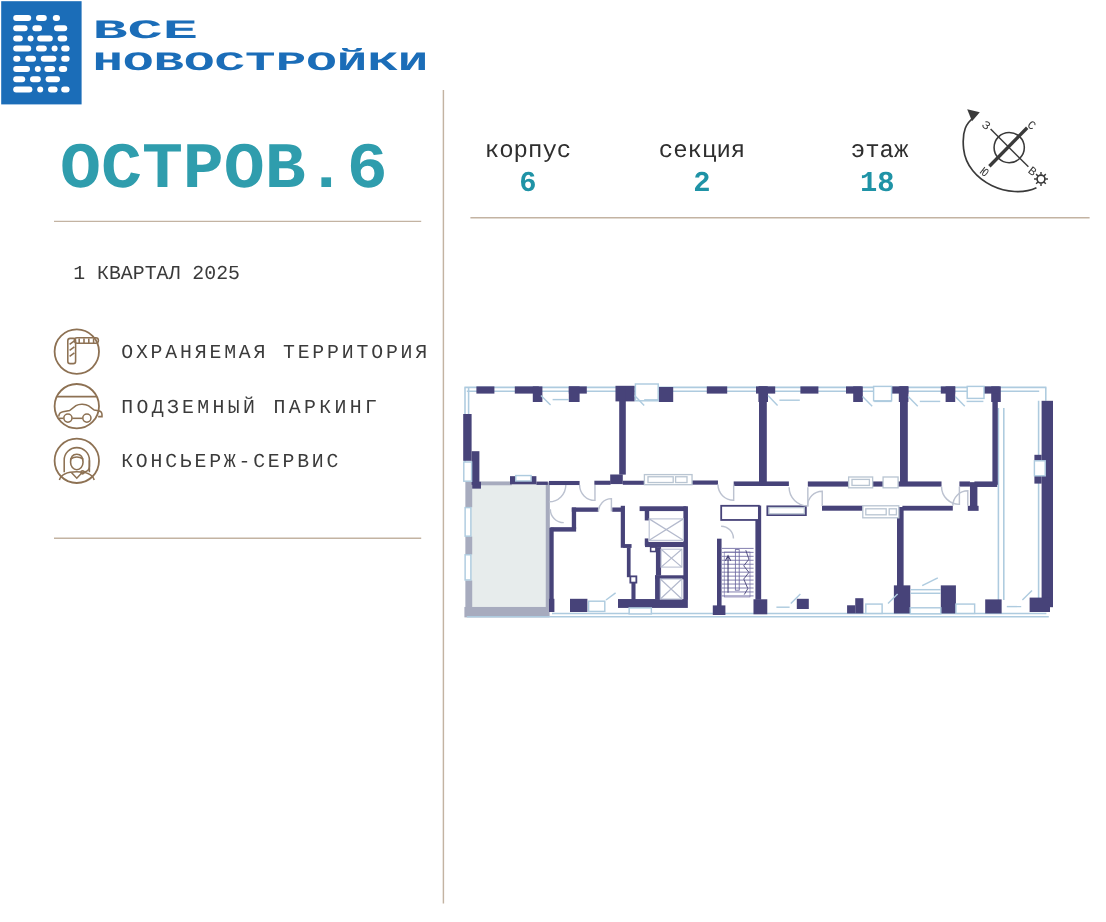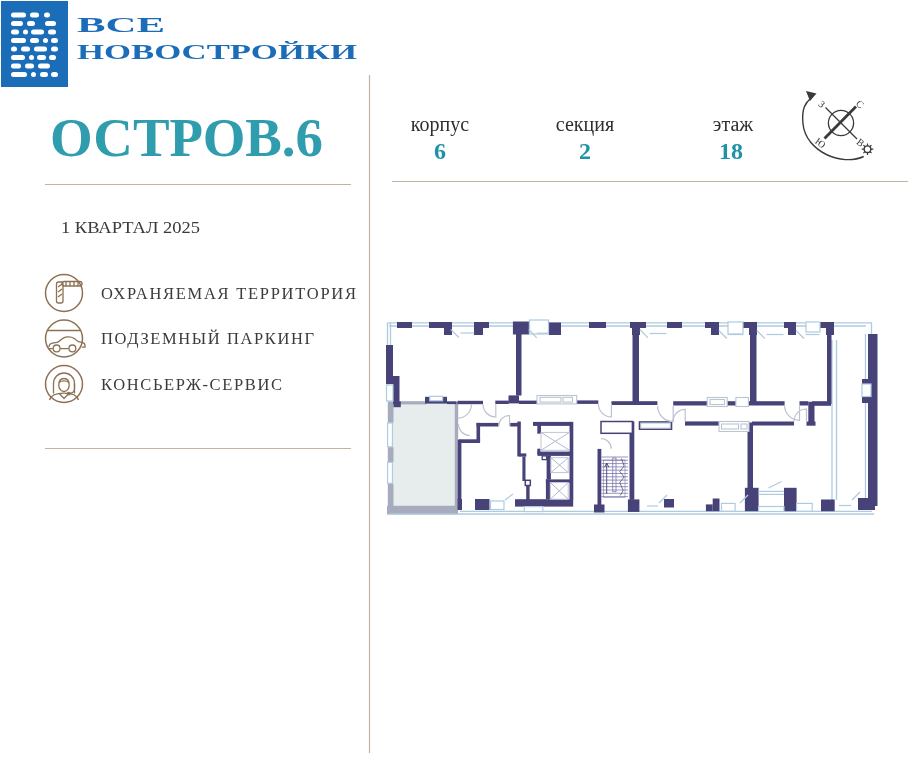--- a/index.html
+++ b/index.html
@@ -1,16 +1,16 @@
 <!DOCTYPE html>
 <html><head>
 <meta charset="utf-8">
 <style>
 html,body{margin:0;padding:0;background:#ffffff;}
-#page{position:relative;width:922px;height:768px;overflow:hidden;font-family:Liberation Serif, serif;}
+#page{position:relative;width:922px;height:768px;overflow:hidden;font-family:Liberation Mono, monospace;}
 </style>
 </head>
 <body>
 <div id="page">
 <svg width="922" height="768" viewBox="0 0 922 768">
 <rect x="0" y="0" width="922" height="768" fill="#ffffff"></rect>
 
 <g id="logo">
 <rect x="1" y="1" width="67" height="86" fill="#1b6db8"></rect>
 <g fill="#ffffff">

